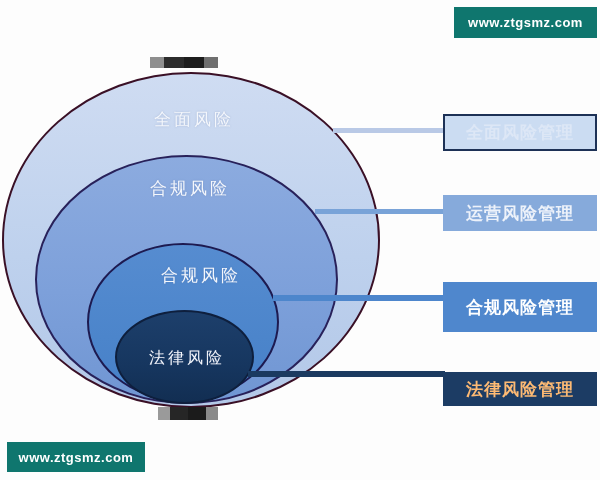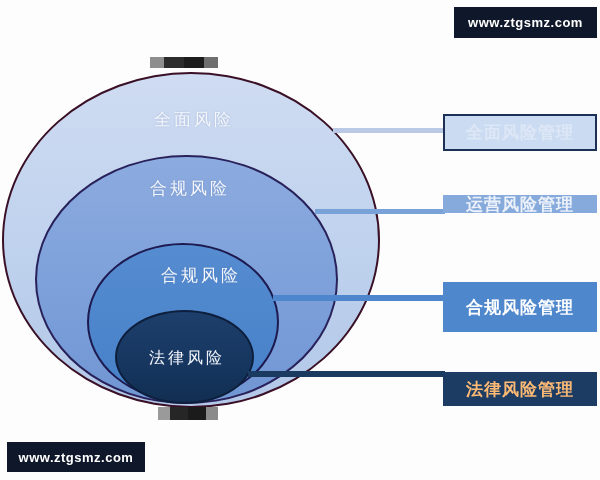--- a/index.html
+++ b/index.html
@@ -64,28 +64,28 @@
 
   
   .mgmt-box {
     position: absolute;
     left: 443px; width: 154px;
     display: flex; align-items: center; justify-content: center;
     font-size: 17px; font-weight: bold;
     letter-spacing: 1px;
   }
   .mgmt-box-1 { top: 114px; height: 37px; background: #cbdcf2; border: 2px solid #1d3156; color: #dde7f6; }
-  .mgmt-box-2 { top: 195px; height: 18px; background: #86aadb; color: #edf2fa; }
+  .mgmt-box-2 { top: 195px; height: 36px; background: #86aadb; color: #edf2fa; }
   .mgmt-box-3 { top: 282px; height: 50px; background: #4f87cd; color: #ffffff; }
   .mgmt-box-4 { top: 372px; height: 34px; background: #1c3c64; color: #fdba74; }
 
   
   .watermark {
     position: absolute;
-    background: #0f172a;
+    background: #0f766e;
     color: #ffffff;
     font-weight: bold;
     font-size: 13px;
     display: flex; align-items: center; justify-content: center;
     letter-spacing: .5px;
   }
   .watermark-top { left: 454px; top: 7px; width: 143px; height: 31px; }
   .watermark-bottom { left: 7px; top: 442px; width: 138px; height: 30px; }
 
   

